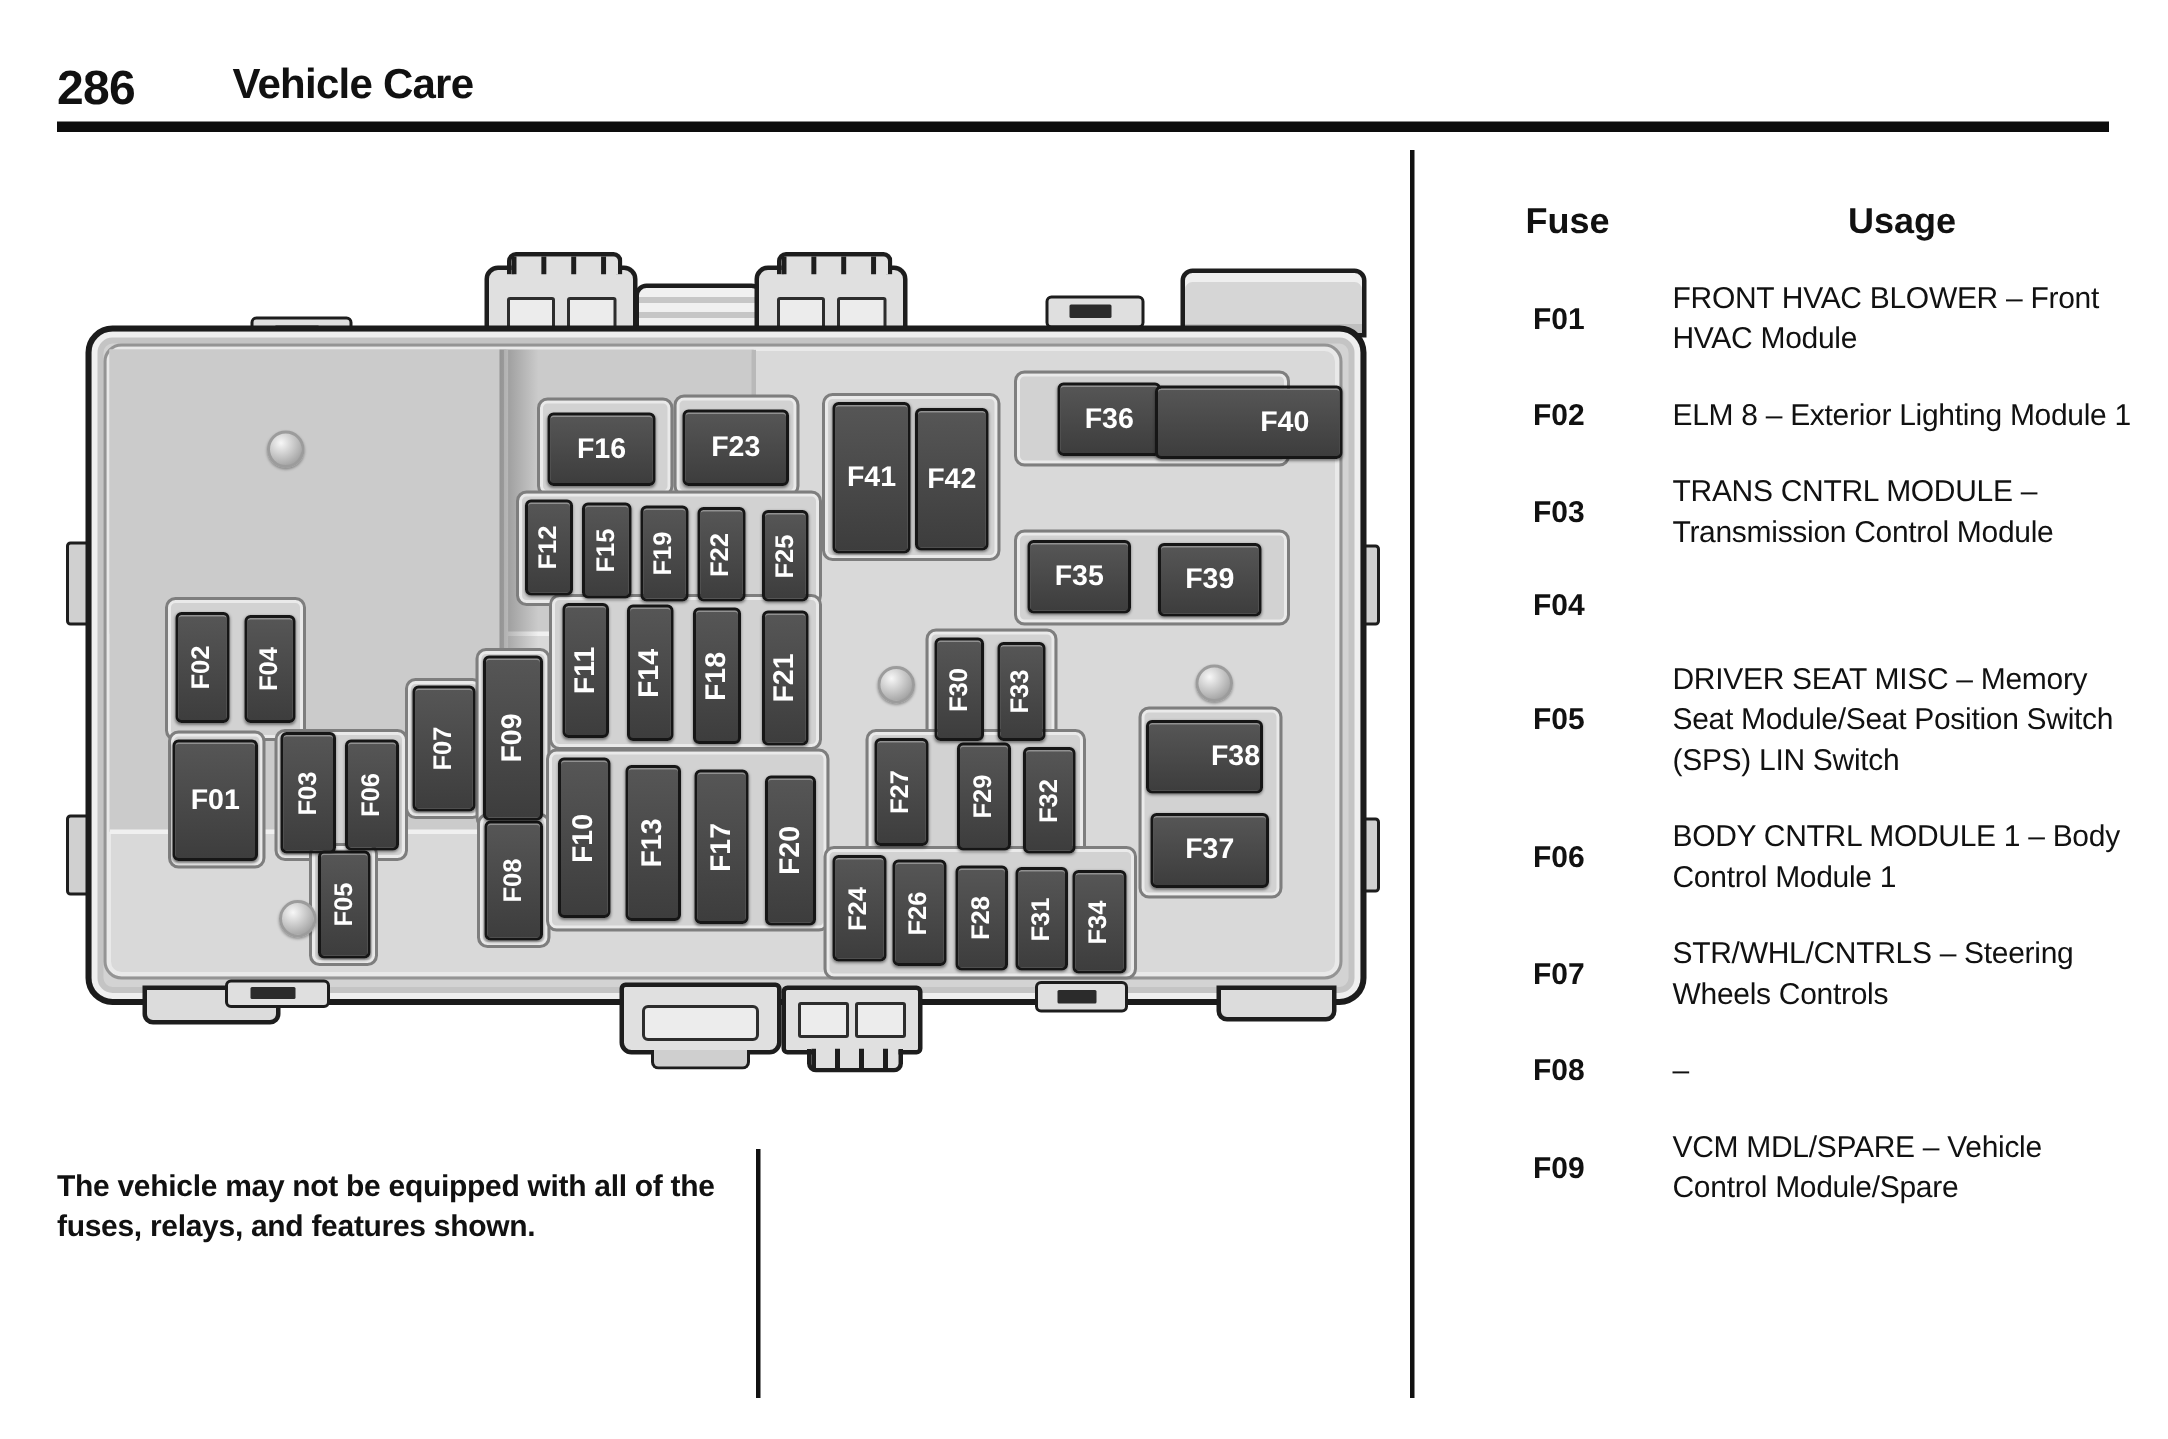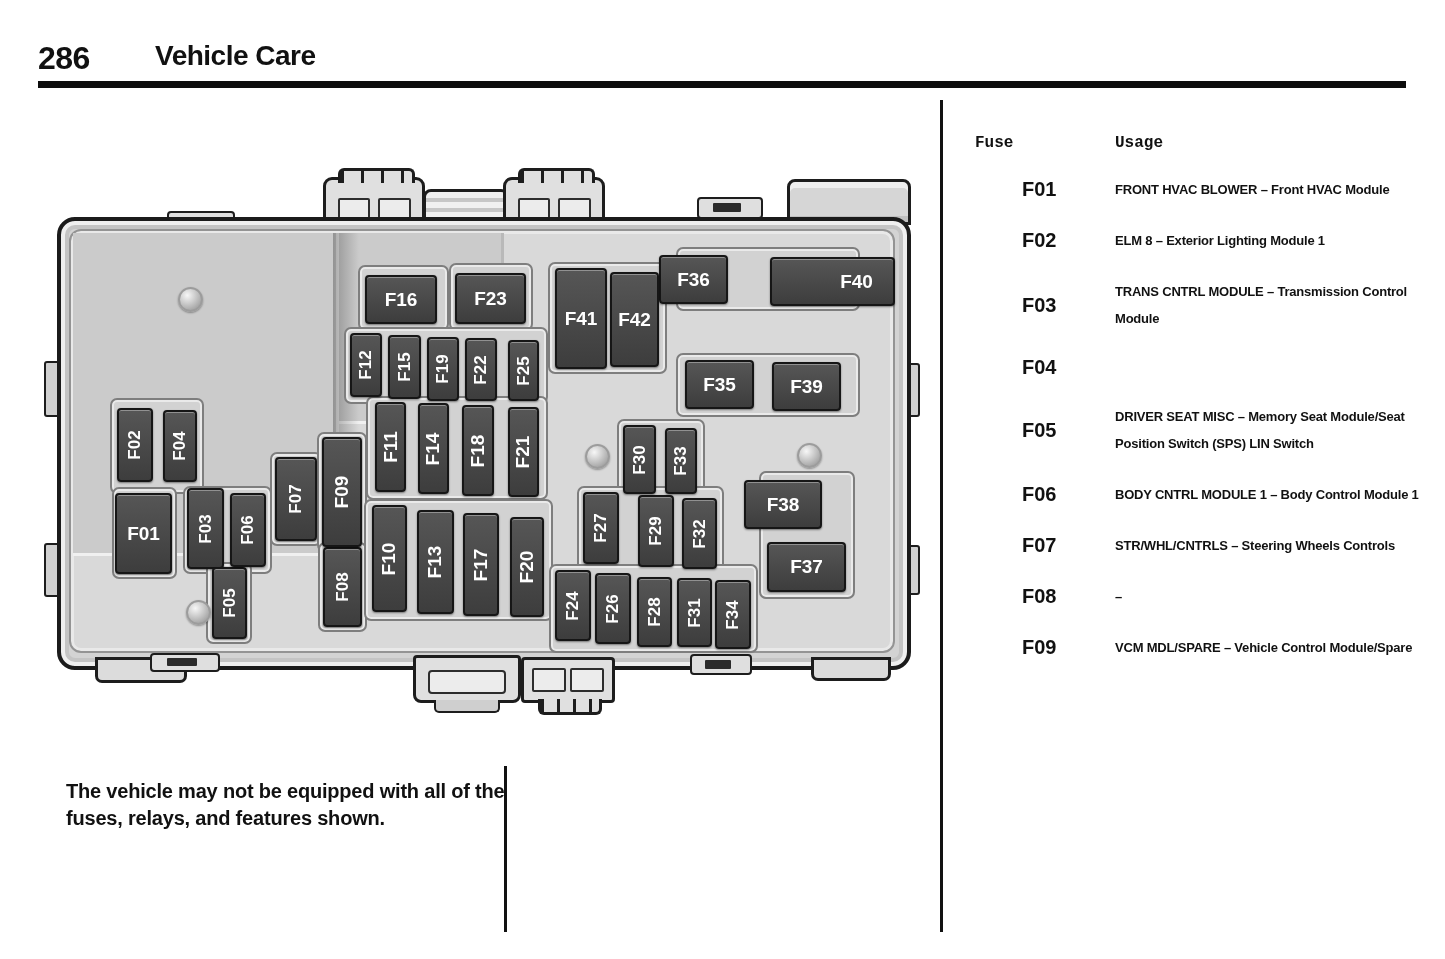--- a/index.html
+++ b/index.html
@@ -7,28 +7,28 @@
         font-family:"Liberation Sans", sans-serif;color:#111;}
   
   .hdr-num{position:absolute;left:38px;top:40px;font-size:32px;font-weight:700;letter-spacing:-0.5px;}
   .hdr-title{position:absolute;left:155px;top:40px;font-size:28px;font-weight:700;letter-spacing:-0.5px;}
   .hdr-rule{position:absolute;left:38px;top:81px;width:1368px;height:7px;background:#0d0d0d;}
   
   .vsep-right{position:absolute;left:940px;top:100px;width:3px;height:832px;background:#111;}
   .vsep-left{position:absolute;left:504px;top:766px;width:3px;height:166px;background:#111;}
   
   .note{position:absolute;left:38px;top:778px;width:452px;font-size:20px;line-height:27px;
-        font-weight:700;letter-spacing:-0.2px;margin-left:28px;}
+        font-weight:700;letter-spacing:-0.2px;}
   
   .ftable{position:absolute;left:975px;top:134px;width:446px;}
   .thead{display:grid;grid-template-columns:140px 306px;margin-bottom:24px;}
-  .thead .hc{font-size:16px;font-weight:700;font-family:Liberation Mono, monospace;}
+  .thead .hc{font-size:24px;font-weight:700;text-align:center;}
   .trow{display:grid;grid-template-columns:140px 306px;align-items:center;margin-bottom:24px;}
   .tcode{font-size:20px;font-weight:700;padding-left:47px;align-self:center;}
-  .tusage{font-size:13px;font-weight:700;line-height:27px;letter-spacing:-0.2px;}
+  .tusage{font-size:20px;font-weight:400;line-height:27px;letter-spacing:-0.2px;}
   
   .scene{position:absolute;left:55px;top:165px;width:860px;height:565px;}
   .fb-body{position:absolute;left:2px;top:52px;width:846px;height:445px;background:#d3d3d3;
            border:4px solid #1b1b1b;border-radius:18px;
            box-shadow:inset 0 0 0 4px #efefef, inset 0 0 0 8px #c4c4c4;}
   .fb-inner{position:absolute;left:14px;top:64px;width:822px;height:420px;background:#d9d9d9;
             border:2px solid #949494;border-radius:12px;box-shadow:inset 0 0 0 3px #e9e9e9;}
   .plateau-a{position:absolute;left:18px;top:68px;width:428px;height:188px;background:#cbcbcb;
              border-bottom:3px solid #f0f0f0;border-right:3px solid #b9b9b9;border-radius:0 0 26px 0;}
   .plateau-b{position:absolute;left:18px;top:68px;width:263px;height:320px;background:#cbcbcb;
@@ -244,27 +244,27 @@
       </div>
       <div class="fuse v" style="left: 610px; top: 263px; width: 28px; height: 62px;">
         <span>F33</span>
       </div>
       <div class="fuse v" style="left: 660px; top: 415px; width: 32px; height: 65px;">
         <span>F34</span>
       </div>
       <div class="fuse h" style="left: 630px; top: 195px; width: 65px; height: 45px;">
         <span>F35</span>
       </div>
-      <div class="fuse h" style="left: 604px; top: 90px; width: 65px; height: 45px;">
+      <div class="fuse h" style="left: 650px; top: 90px; width: 65px; height: 45px;">
         <span>F36</span>
       </div>
       <div class="fuse h" style="left: 712px; top: 377px; width: 75px; height: 46px;">
         <span>F37</span>
       </div>
-      <div class="fuse h" style="left: 689px; top: 315px; width: 74px; height: 45px;">
+      <div class="fuse h" style="left: 709px; top: 315px; width: 74px; height: 45px; justify-content: flex-end;">
         <span>F38</span>
       </div>
       <div class="fuse h" style="left: 717px; top: 197px; width: 65px; height: 45px;">
         <span>F39</span>
       </div>
       <div class="fuse h" style="left: 715px; top: 92px; width: 73px; height: 45px; padding-left: 48px;">
         <span>F40</span>
       </div>
       <div class="fuse h" style="left: 500px; top: 103px; width: 48px; height: 97px;">
         <span>F41</span>

